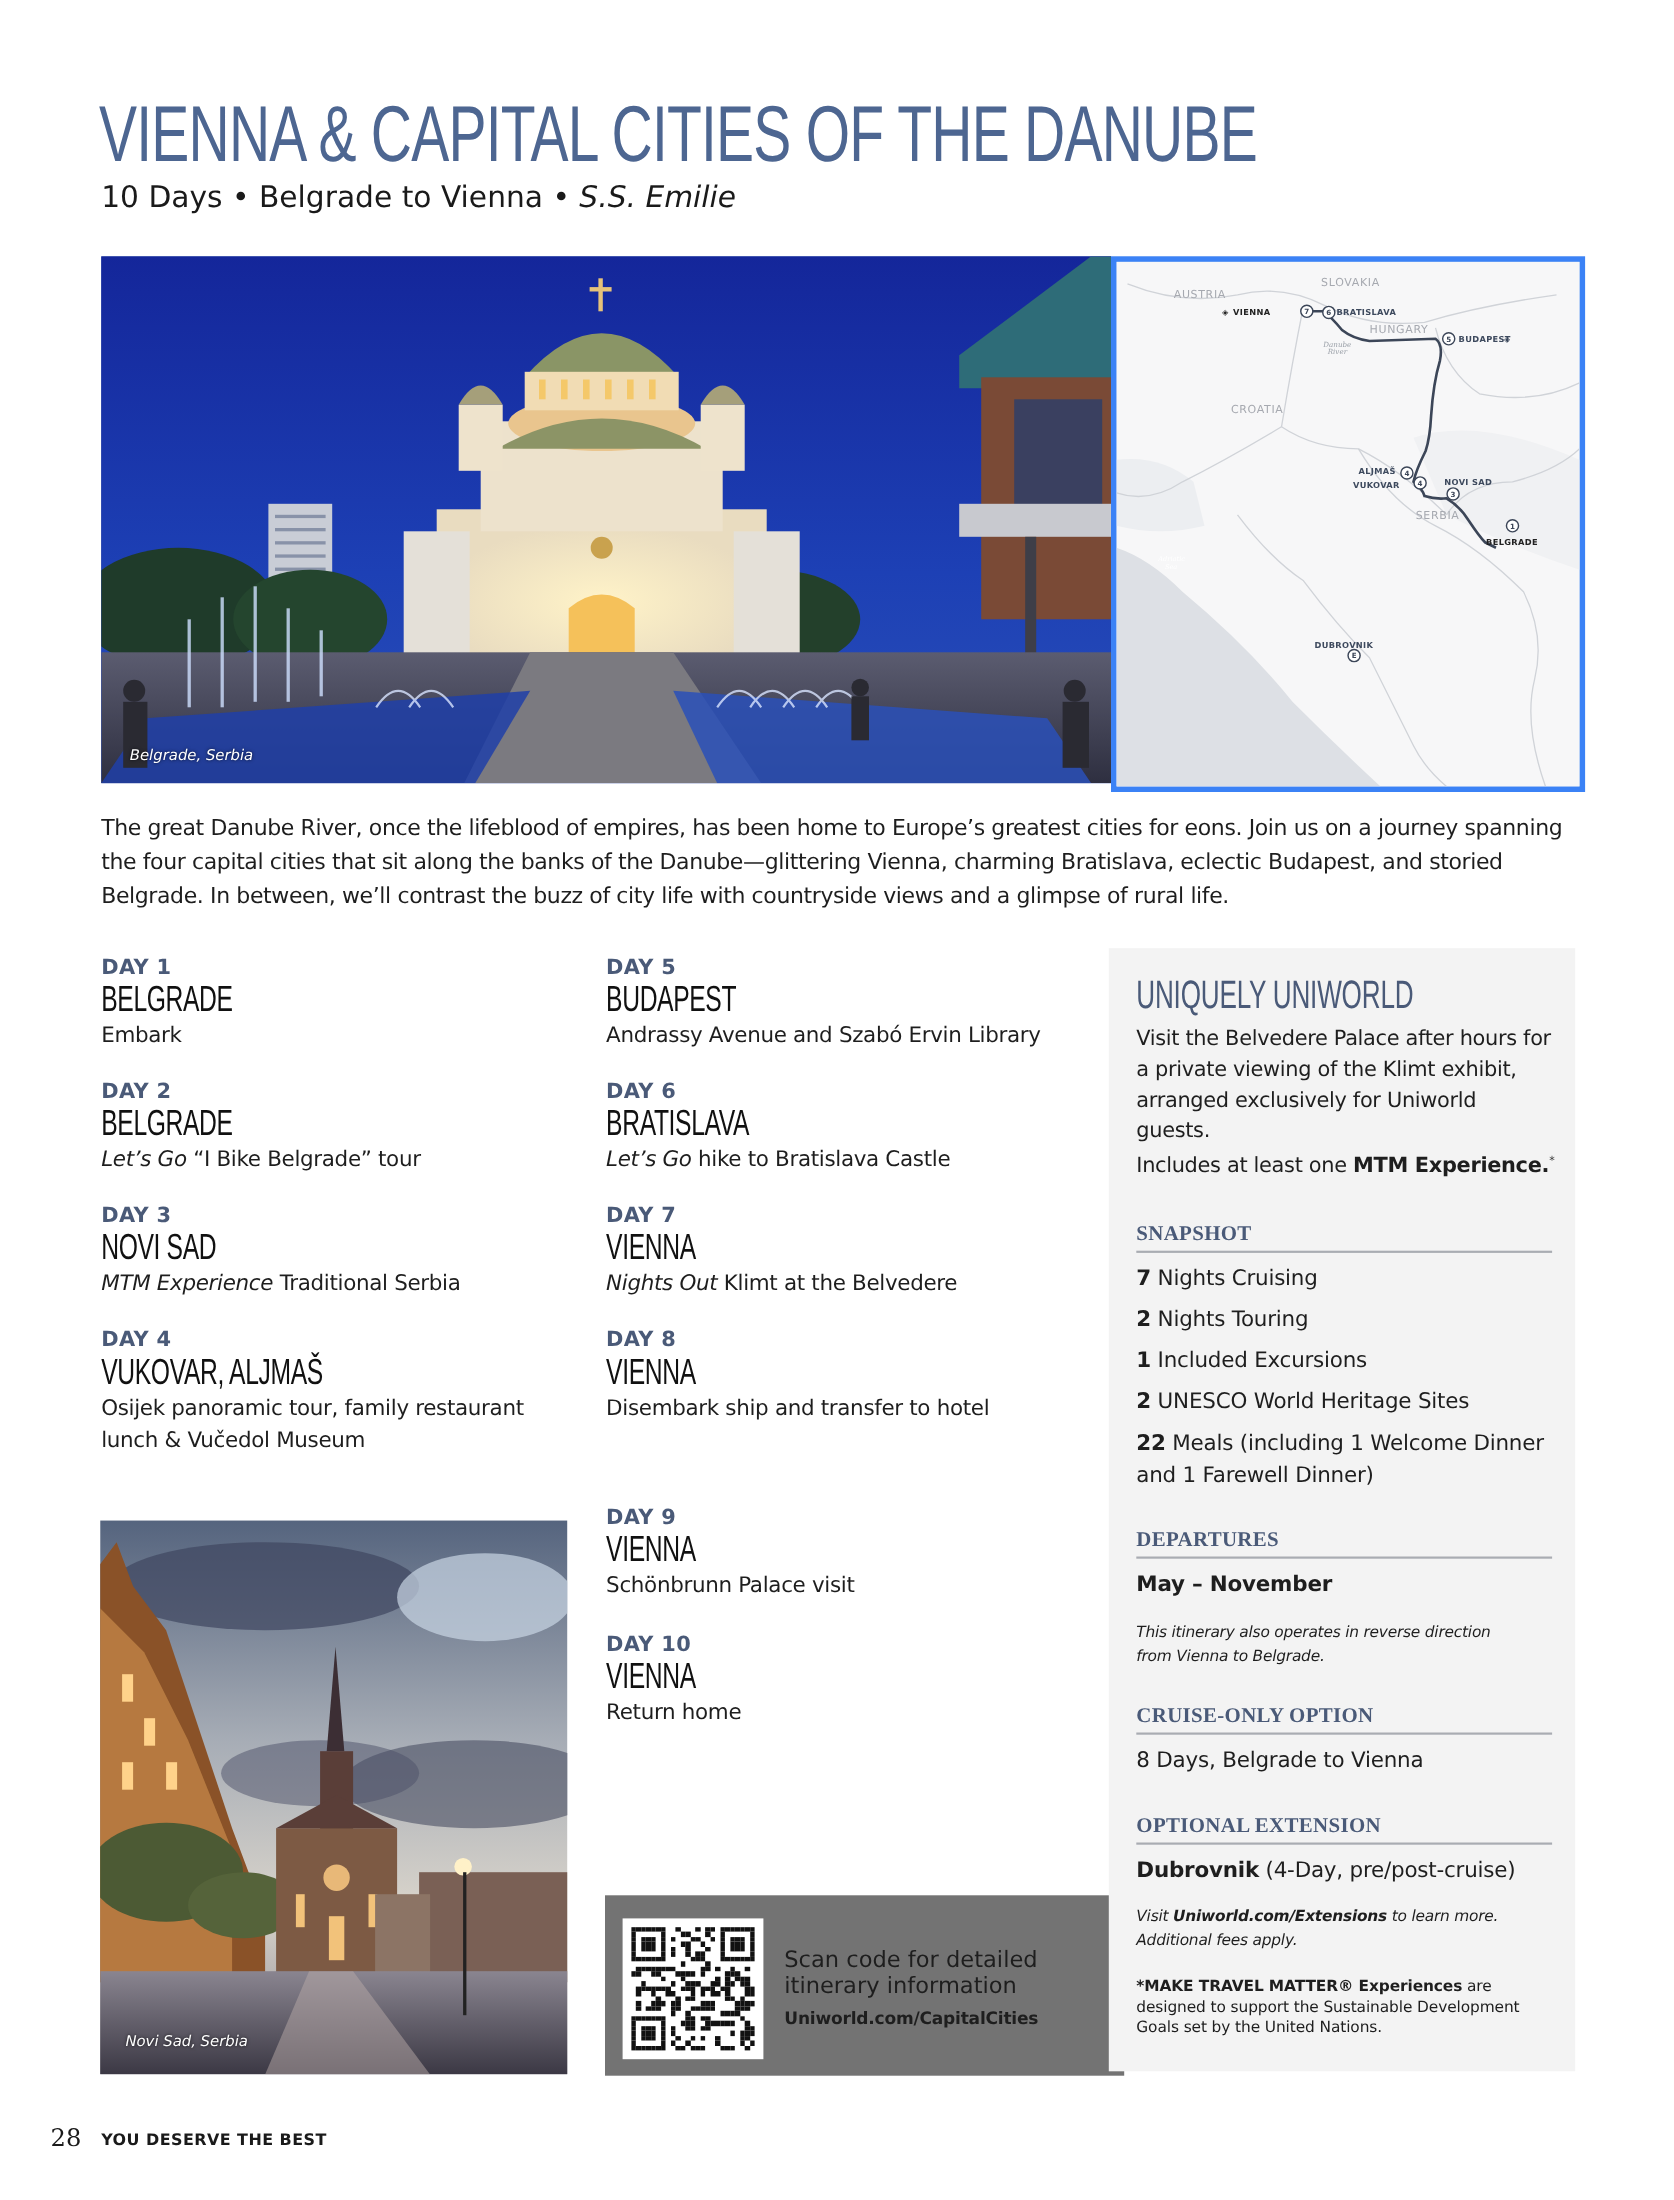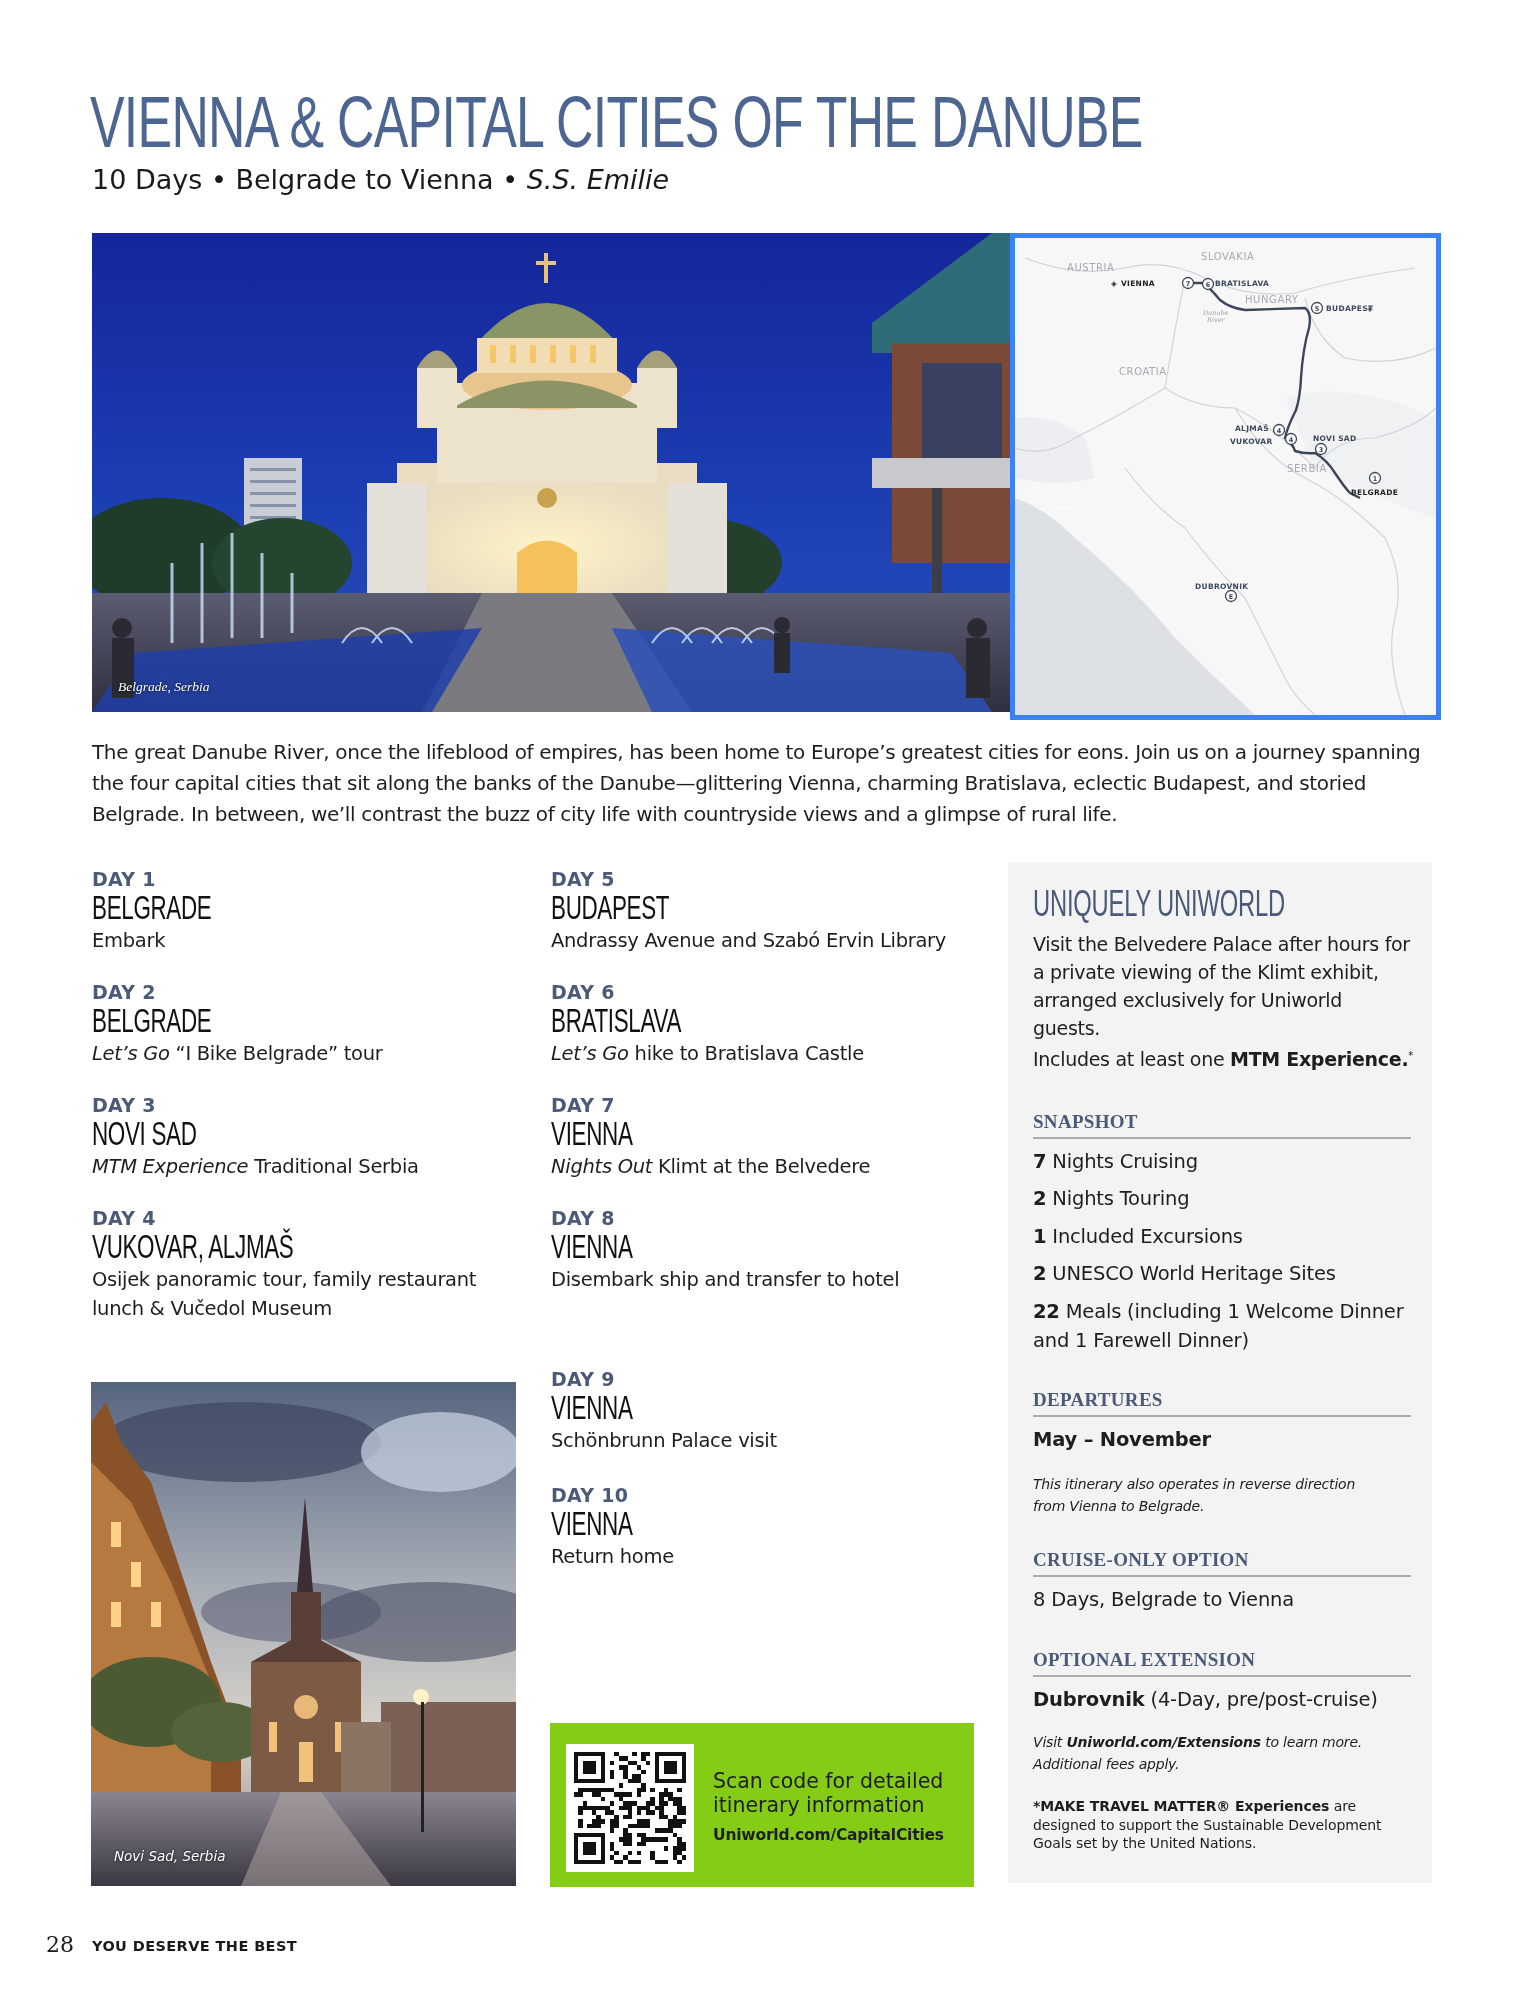--- a/index.html
+++ b/index.html
@@ -21,21 +21,21 @@
 
   .day { position:absolute; width:440px; }
   .day-label { font-family:"DejaVu Sans", sans-serif; font-weight:bold; font-size:19px; line-height:22px; color:#4a5a78; letter-spacing:0.3px; }
   .day-city { font-family:"Liberation Sans", sans-serif; font-size:33px; line-height:36px; color:#111;
               transform:scaleX(0.68); transform-origin:left top; white-space:nowrap; font-weight:400; letter-spacing:-0.5px; height:36px; }
   .day-desc { font-size:19.5px; line-height:29px; color:#1e1e1e; letter-spacing:-0.3px; }
   .day-desc i { font-style:italic; }
 
   .photo2 { left:91px; top:1382px; width:425px; height:504px; overflow:hidden; }
 
-  .qrbox { left:550px; top:1723px; width:424px; height:164px; background:#84cc16; }
+  .qrbox { left:550px; top:1723px; width:424px; height:164px; background:#737373;padding-left:48px; }
   .qr { position:absolute; left:16px; top:21px; width:128px; height:128px; background:#fff; }
   .qr-grid { position:absolute; left:8px; top:8px; width:112px; height:112px; display:grid;
              grid-template-columns:repeat(25,1fr); grid-template-rows:repeat(25,1fr); }
   .qr-grid span { display:block; }
   .qr-grid span.on { background:#111; }
   .qr-text { position:absolute; left:163px; top:46px; font-size:20.5px; line-height:24px; color:#1e1e1e; width:250px; }
   .qr-url { position:absolute; left:163px; top:103px; font-size:15.5px; color:#1e1e1e; font-weight:bold; letter-spacing:-0.2px; }
 
   .side { left:1008px; top:862px; width:424px; height:1021px; background:#f3f3f3; }
   .side-title { position:absolute; left:25px; top:22px; font-family:"Liberation Sans", sans-serif; font-size:36px; line-height:40px;
@@ -147,21 +147,21 @@
 
     <g fill="#2a2a32">
         <circle cx="30" cy="395" r="10"></circle>
         <rect x="20" y="405" width="22" height="60"></rect>
         <circle cx="885" cy="395" r="10"></circle>
         <rect x="874" y="405" width="24" height="60"></rect>
         <circle cx="690" cy="392" r="8"></circle>
         <rect x="682" y="400" width="16" height="40"></rect>
       </g>
   </svg>
-  <div class="abs caption" style="left:26px; top:446px;font-family:Liberation Serif, serif;">Belgrade, Serbia</div>
+  <div class="abs caption" style="left:26px; top:446px;">Belgrade, Serbia</div>
 </div>
 
 <div class="abs map">
   <svg width="421" height="477" viewBox="0 0 421 477" xmlns="http://www.w3.org/2000/svg" font-family="DejaVu Sans, sans-serif">
     <rect width="421" height="477" fill="#f7f7f8"></rect>
 
     <path d="M0 260 Q30 270 60 300 Q120 350 160 400 Q200 440 240 477 L0 477 Z" fill="#dde0e5"></path>
     <path d="M0 180 Q40 175 70 200 L80 240 Q40 250 0 240 Z" fill="#eceef1"></path>
     <path d="M270 160 Q330 140 421 180 L421 280 Q360 260 300 230 Z" fill="#f0f1f3"></path>
 

